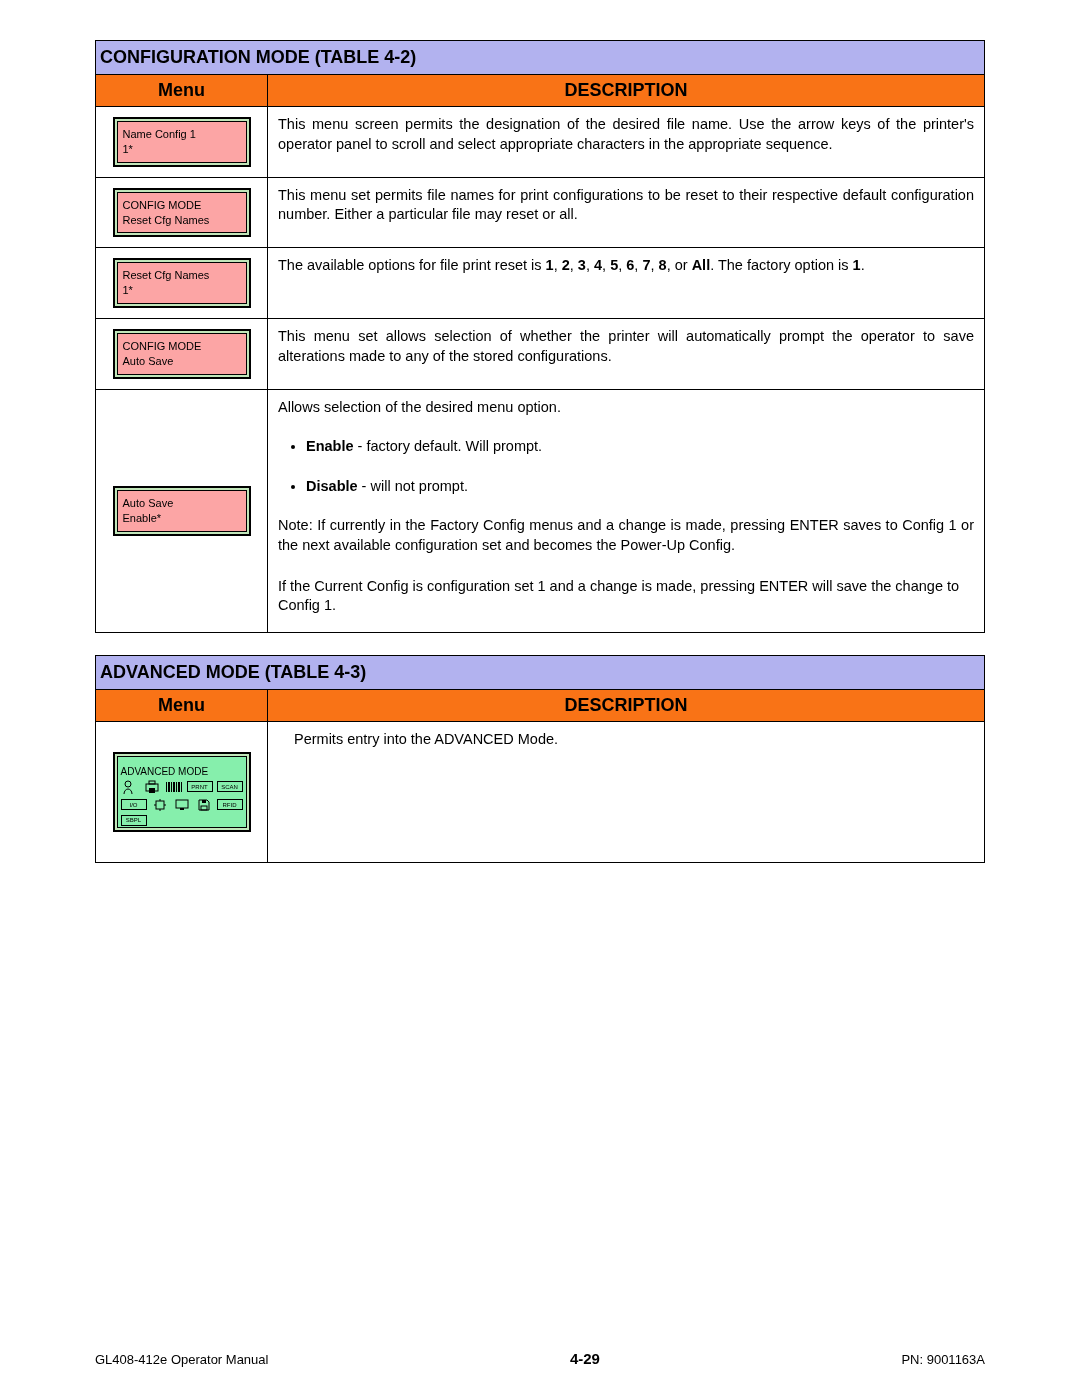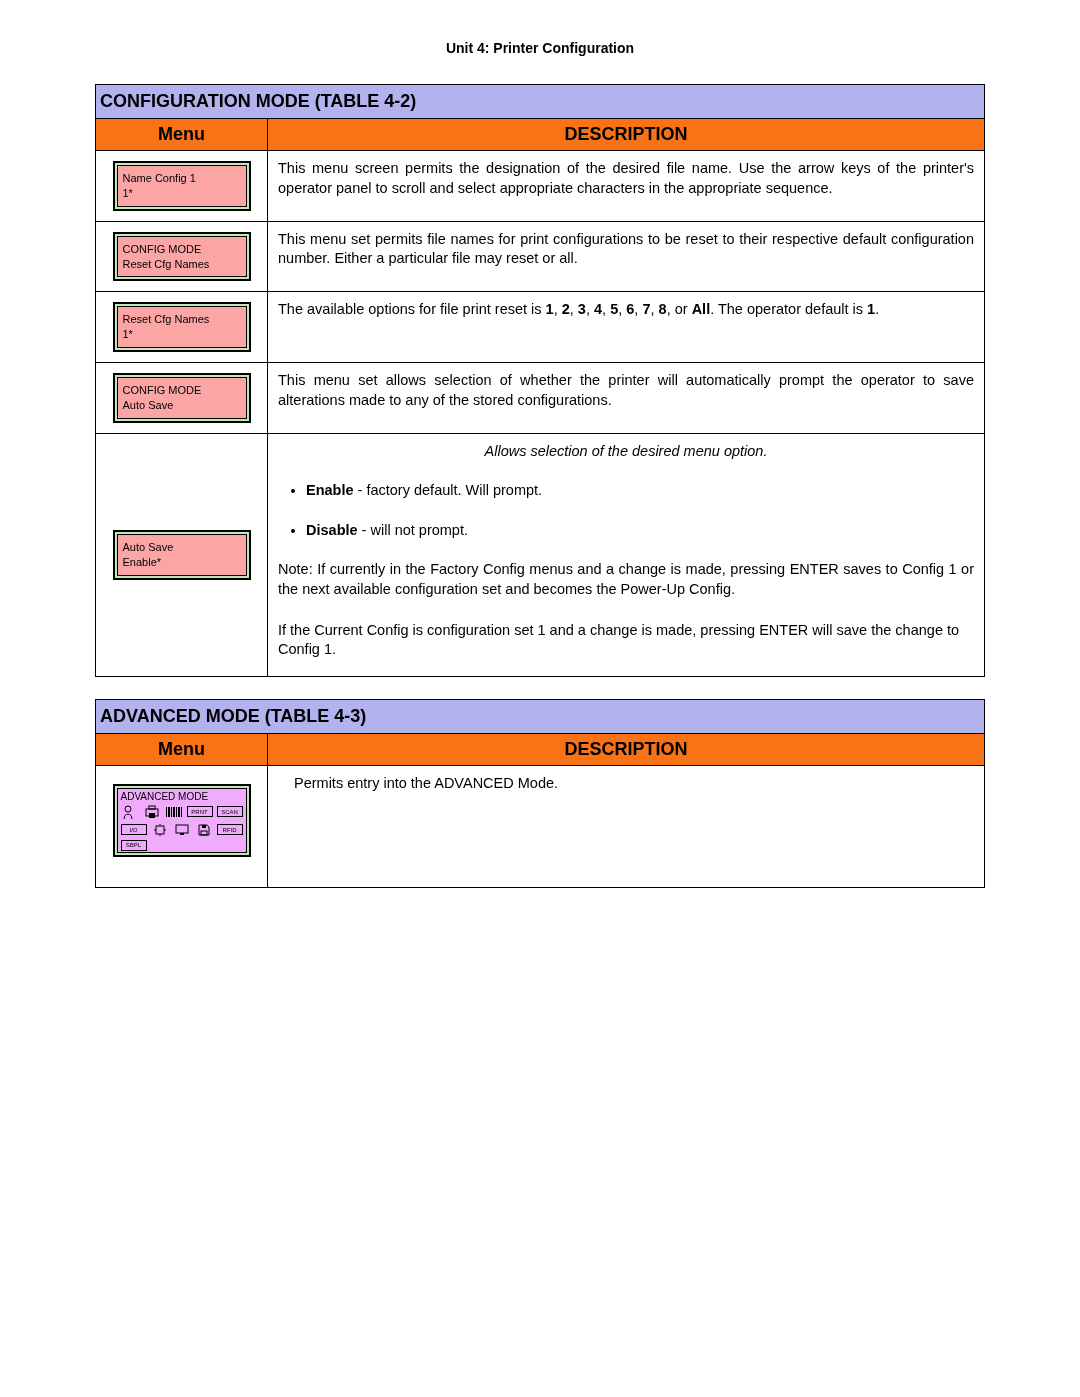--- a/index.html
+++ b/index.html
@@ -70,27 +70,28 @@
     box-shadow: inset 0 0 0 2px #c1e6ba, inset 0 0 0 3px #000;
     padding: 8px 8px;
     text-align: left;
     font-size: 11px;
     line-height: 1.35;
     min-height: 46px;
   }
   .lcd-adv {
     display: inline-block;
     width: 138px;
-    background: #f0abfc;
+    background: #86efac;
     border: 2px solid #000;
     box-shadow: inset 0 0 0 2px #c1e6ba, inset 0 0 0 3px #000;
-    padding: 5px 6px 4px 6px;
+    padding: 12px 6px 4px 6px;
     text-align: left;
     font-size: 10px;
     line-height: 1.1;
+    margin-top: 12px;
   }
   .adv-title { font-weight: normal; font-size: 10px; margin-bottom: 2px; }
   .icon-grid {
     display: flex;
     flex-wrap: wrap;
     gap: 2px 4px;
     align-items: center;
   }
   .ic {
     width: 18px; height: 16px;
@@ -115,21 +116,20 @@
     justify-content: space-between;
     align-items: baseline;
     font-size: 13px;
   }
   .footer .pn { font-weight: bold; font-size: 15px; }
 </style>
 </head>
 <body>
 
 <div class="page">
-  <div class="unit-header">Unit 4:  Printer Configuration</div>
 
   <table class="mode-table">
     <tbody>
         <tr class="title-row">
       <th colspan="2">CONFIGURATION MODE (TABLE 4-2)</th>
     </tr>
     <tr class="header-row">
       <th>Menu</th>
       <th>DESCRIPTION</th>
     </tr>
@@ -160,21 +160,21 @@
 
     <tr>
       <td class="menu-cell">
         <div class="lcd">
           <div>Reset Cfg Names</div>
           <div>1*</div>
         </div>
       </td>
       <td class="desc-cell">
         <p style="text-align:left;">
-          <span>The available options for file print reset is </span><b>1</b>, <b>2</b>, <b>3</b>, <b>4</b>, <b>5</b>, <b>6</b>, <b>7</b>, <b>8</b>, or <b>All</b><span>. The operator default is </span><b>1</b><span>.</span>
+          <span>The available options for file print reset is </span><b>1</b>, <b>2</b>, <b>3</b>, <b>4</b>, <b>5</b>, <b>6</b>, <b>7</b>, <b>8</b>, or <b>All</b><span>. The factory option is </span><b>1</b><span>.</span>
         </p>
       </td>
     </tr>
 
     <tr>
       <td class="menu-cell">
         <div class="lcd">
           <div>CONFIG MODE</div>
           <div>Auto Save</div>
         </div>
@@ -185,21 +185,21 @@
     </tr>
 
     <tr>
       <td class="menu-cell">
         <div class="lcd">
           <div>Auto Save</div>
           <div>Enable*</div>
         </div>
       </td>
       <td class="desc-cell">
-        <p style="text-align:center;font-style:italic;">Allows selection of the desired menu option.</p>
+        <p style="text-align:left;">Allows selection of the desired menu option.</p>
         <ul>
           <li><b>Enable</b><span> - factory default. Will prompt.</span></li>
           <li><b>Disable</b><span> -  will not prompt.</span></li>
         </ul>
         <p>Note: If currently in the Factory Config menus and a change is made, pressing ENTER saves to Config 1 or the next available configuration set and becomes the Power-Up Config.</p>
         <p style="text-align:left;margin-top:21px;">If the Current Config is configuration set 1 and a change is made, pressing ENTER will save the change to Config 1.</p>
       </td>
     </tr>
   </tbody>
     </table>
@@ -272,13 +272,18 @@
           </div>
         </div>
       </td>
       <td class="desc-cell">
         <p style="text-align:left;margin-left:16px;">Permits entry into the ADVANCED Mode.</p>
       </td>
     </tr>
   </tbody>
     </table>
 
+  <div class="footer">
+    <span>GL408-412e Operator Manual</span>
+    <span class="pn">4-29</span>
+    <span>PN: 9001163A</span>
+  </div>
 </div>
 
 </body></html>

